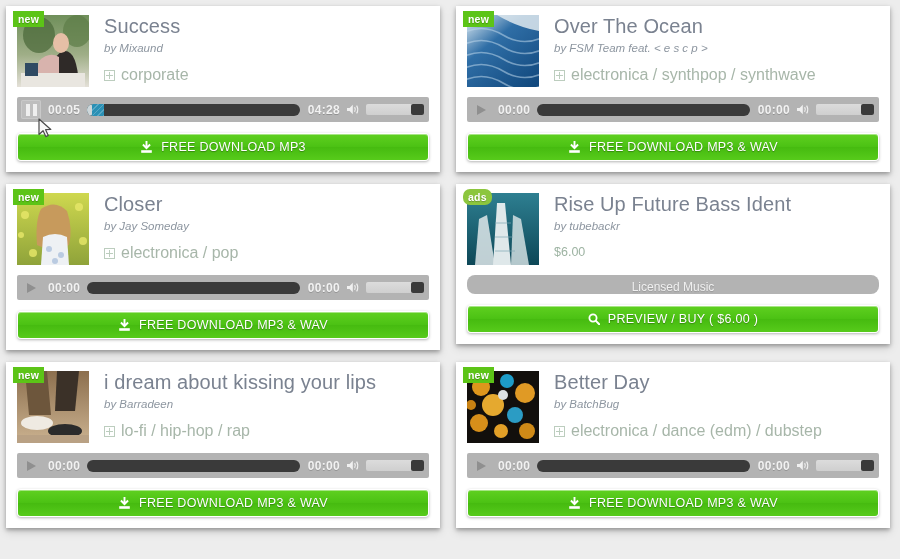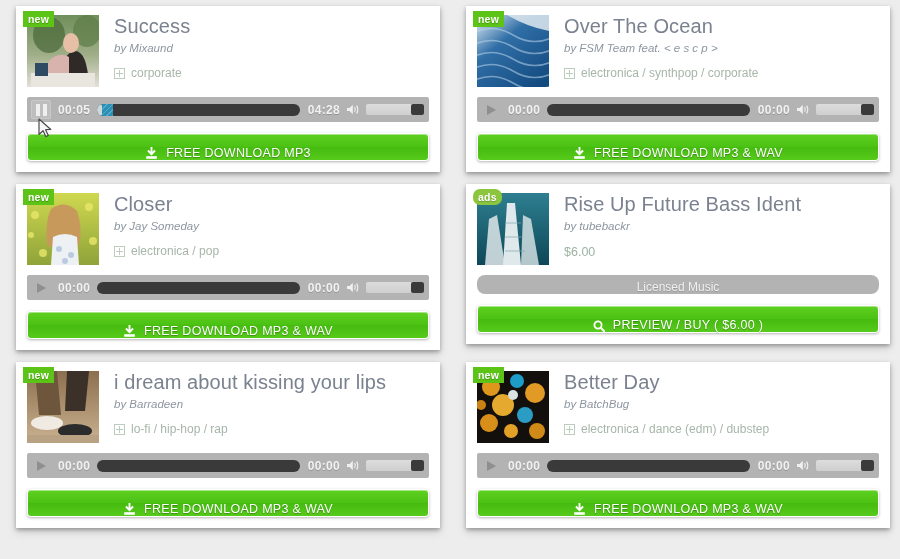--- a/index.html
+++ b/index.html
@@ -28,21 +28,21 @@
     top: 0;
     width: 900px;
     display: flex;
     flex-wrap: wrap;
     align-content: flex-start;
   }
 
   .card-slot {
     width: 450px;
     box-sizing: border-box;
-    padding: 6px 10px 6px 16px;
+    padding: 6px 10px 6px 6px;
   }
 
   .card {
     position: relative;
     background: #ffffff;
     box-sizing: border-box;
     padding: 9px 11px 11px 11px;
     box-shadow: 0 2px 4px rgba(0,0,0,0.30), 0 4px 9px rgba(0,0,0,0.13);
   }
 
@@ -108,21 +108,21 @@
     color: #8d96a0;
     line-height: 16px;
     margin-top: 3px;
     white-space: nowrap;
   }
 
   .tag-row {
     display: flex;
     align-items: center;
     margin-top: 10px;
-    font-size: 12px;
+    font-size: 16px;
     color: #a7b6a9;
     white-space: nowrap;
   }
   .plus-icon {
     display: inline-block;
     width: 9px;
     height: 9px;
     position: relative;
     border: 1px solid #bccdbe;
     margin-right: 6px;
@@ -263,21 +263,21 @@
     padding: 1px;
     border-radius: 4px;
     box-shadow: 0 1px 3px rgba(0,0,0,0.30);
   }
   .btn {
     height: 26px;
     border-radius: 3px;
     background: linear-gradient(#5fd020 0%, #4cc214 48%, #46bb10 52%, #57cb1b 100%);
     box-shadow: inset 0 1px 0 rgba(255,255,255,0.45);
     display: flex;
-    align-items: flex-end;
+    align-items: center;
     justify-content: center;
     color: #ffffff;
     font-size: 12.5px;
     letter-spacing: 0.3px;
     text-shadow: 0 1px 1px rgba(0,0,0,0.30);
     white-space: nowrap;
   }
   .btn .bicon {
     display: inline-flex;
     margin-right: 8px;
@@ -395,21 +395,21 @@
                   </g>
                   <path d="M30,0 L72,0 L72,16 Q50,12 30,0 Z" fill="#dfe9ef" opacity="0.85"></path>
                 </svg>
               </div>
             </div>
             <div class="meta">
               <div class="track-title">Over The Ocean</div>
               <div class="track-artist">by FSM Team feat. &lt; e s c p &gt;</div>
               <div class="tag-row">
                 <span class="plus-icon"></span>
-                <span>electronica / synthpop / corporate</span>
+                <span>electronica / synthpop / synthwave</span>
               </div>
             </div>
           </div>
           <div class="player">
             <div class="pp-btn ">
               <span class="tri"></span>
             </div>
             <span class="time cur">00:00</span>
             <div class="seek"></div>
             <span class="time dur">00:00</span>

